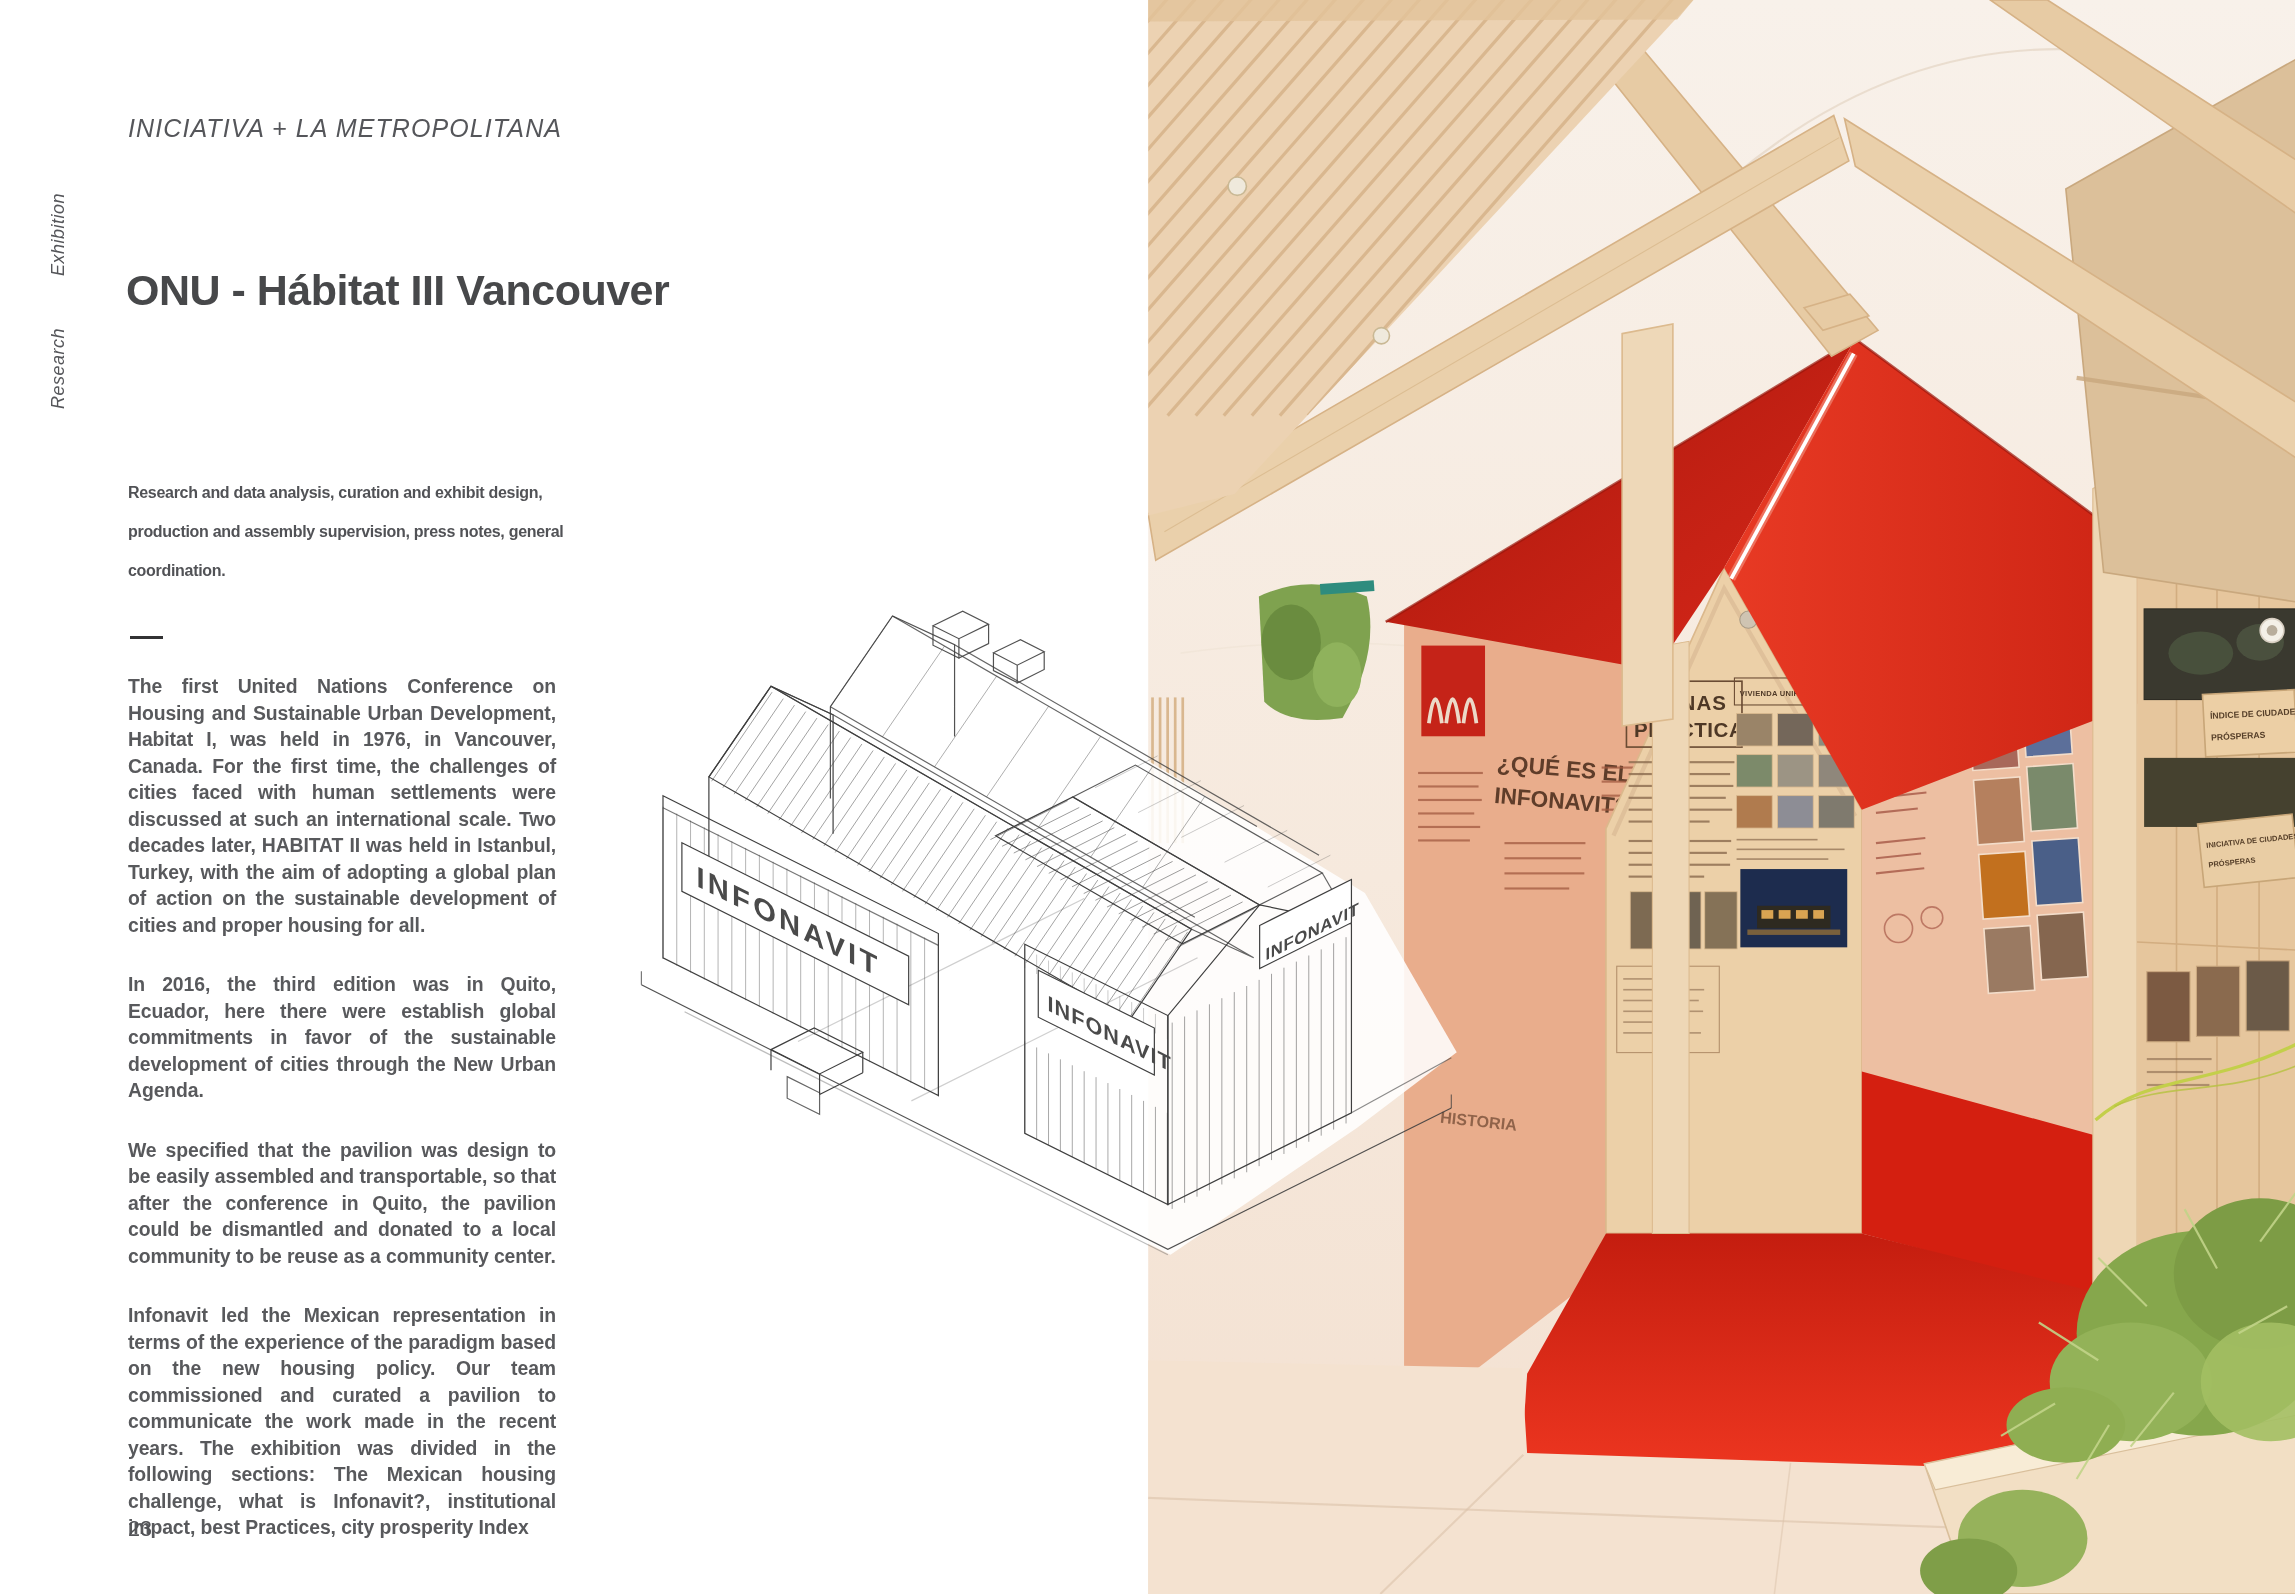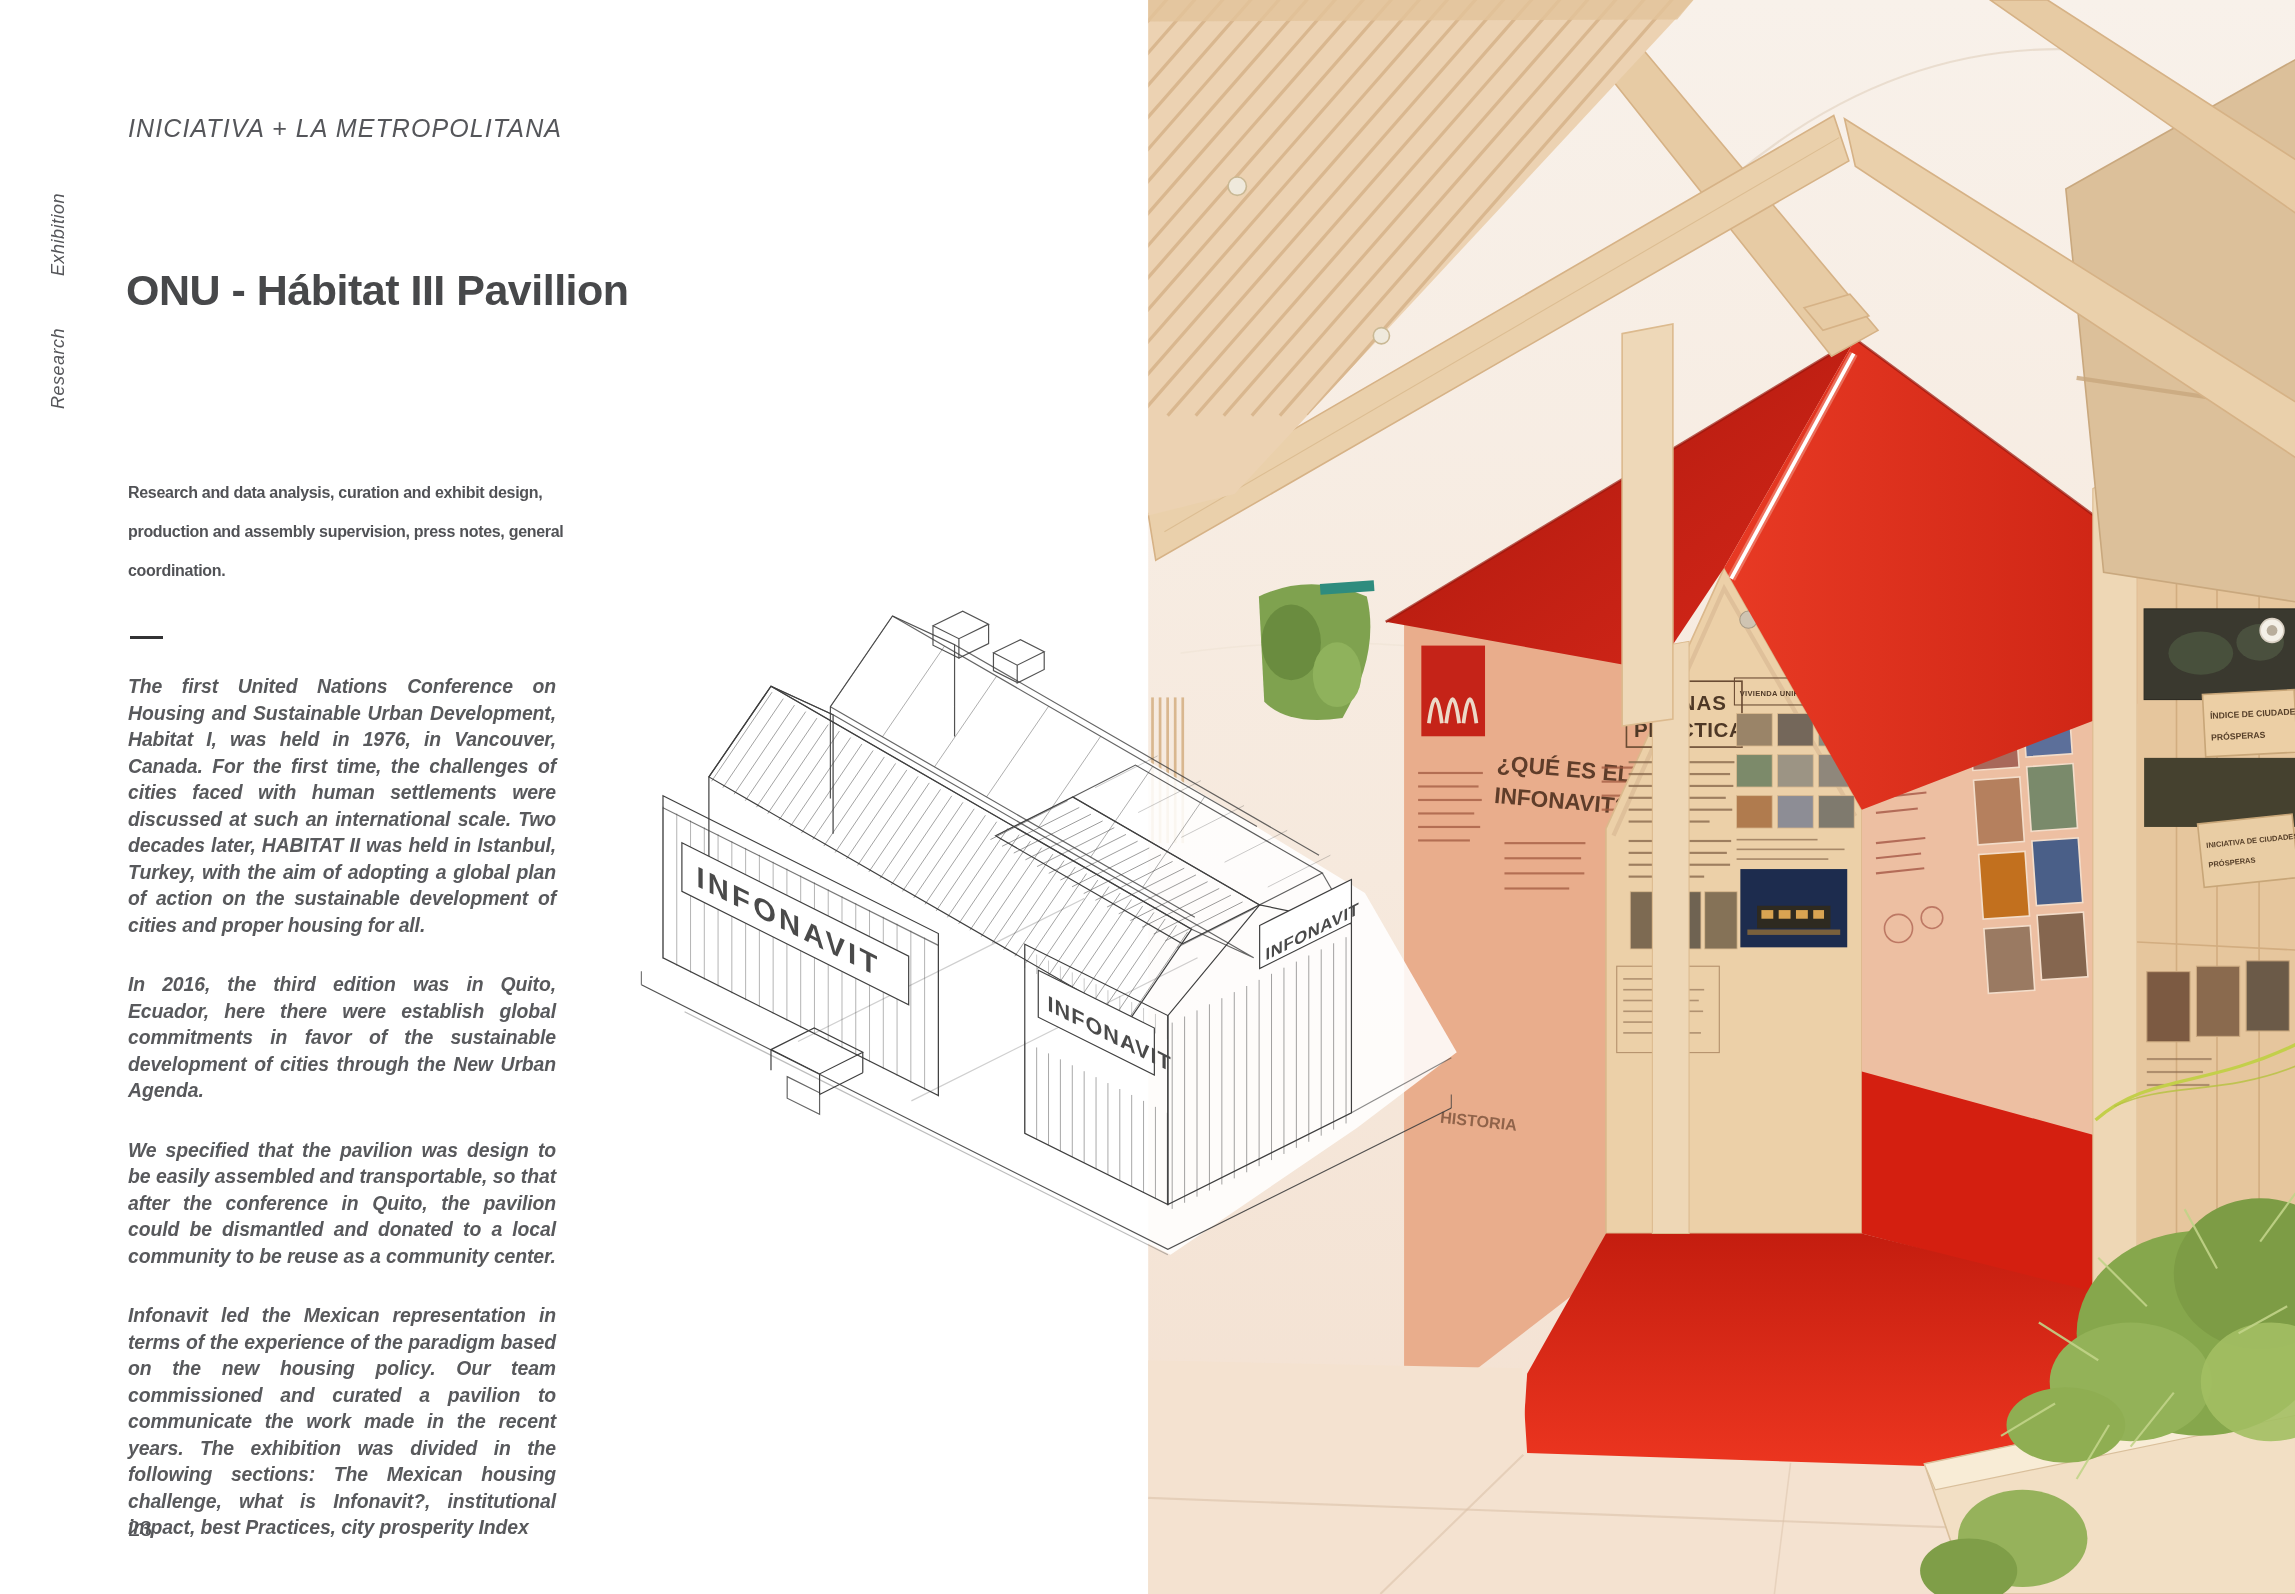--- a/index.html
+++ b/index.html
@@ -11,41 +11,41 @@
       font-style:italic;font-size:18px;color:#55565a;letter-spacing:0.5px;}
   .proj-header{position:absolute;left:128px;top:114px;font-style:italic;font-size:25px;
       color:#55565a;letter-spacing:1.1px;}
   .page-title{position:absolute;left:126px;top:266px;font-size:43px;font-weight:bold;
       color:#47484a;letter-spacing:-0.5px;}
   .summary{position:absolute;left:128px;top:473px;width:448px;font-size:16px;line-height:39px;
       font-weight:bold;color:#515256;letter-spacing:-0.3px;}
   .divider{position:absolute;left:130px;top:636px;width:33px;height:2.7px;background:#323234;}
   .bodycol{position:absolute;left:128px;top:673px;width:428px;}
   .bodycol p{margin:0 0 33px 0;font-size:19.4px;line-height:26.5px;font-weight:bold;color:#58595c;
-      text-align:justify;letter-spacing:-0.1px;font-style:italic;}
+      text-align:justify;letter-spacing:-0.1px;}
   .pagenum{position:absolute;left:128px;top:1516px;font-size:21.6px;color:#515256;}
   
   .photo{position:absolute;left:1148px;top:0;width:1148px;height:1594px;}
   .photo svg{position:absolute;left:0;top:0;}
   
   .axon{position:absolute;left:609px;top:496px;width:1054px;height:834px;}
   svg text{font-family:"Liberation Sans","DejaVu Sans",sans-serif;}
 </style>
 </head>
 <body>
 
 <div id="canvas">
 
   <div class="vert-label">
     <span>Research</span>
     <span>Exhibition</span>
   </div>
 
   <div class="proj-header">INICIATIVA + LA METROPOLITANA</div>
-  <div class="page-title">ONU - Hábitat III Pavillion</div>
+  <div class="page-title">ONU - Hábitat III Vancouver</div>
   <div class="summary">Research and data analysis, curation and exhibit design, production and assembly supervision, press notes, general coordination.</div>
   <div class="divider"></div>
 
   <div class="bodycol">
     <p>The first United Nations Conference on Housing and Sustainable Urban Development, Habitat I, was held in 1976, in Vancouver, Canada. For the first time, the challenges of cities faced with human settlements were discussed at such an international scale. Two decades later, HABITAT II was held in Istanbul, Turkey, with the aim of adopting a global plan of action on the sustainable development of cities and proper housing for all.</p>
     <p>In 2016, the third edition was in Quito, Ecuador, here there were establish global commitments in favor of the sustainable development of cities through the New Urban Agenda.</p>
     <p>We specified that the pavilion was design to be easily assembled and transportable, so that after the conference in Quito, the pavilion could be dismantled and donated to a local community to be reuse as a community center.</p>
     <p>Infonavit led the Mexican representation in terms of the experience of the paradigm based on the new housing policy. Our team commissioned and curated a pavilion to communicate the work made in the recent years. The exhibition was divided in the following sections: The Mexican housing challenge, what is Infonavit?, institutional impact, best Practices, city prosperity Index</p>
   </div>
 

